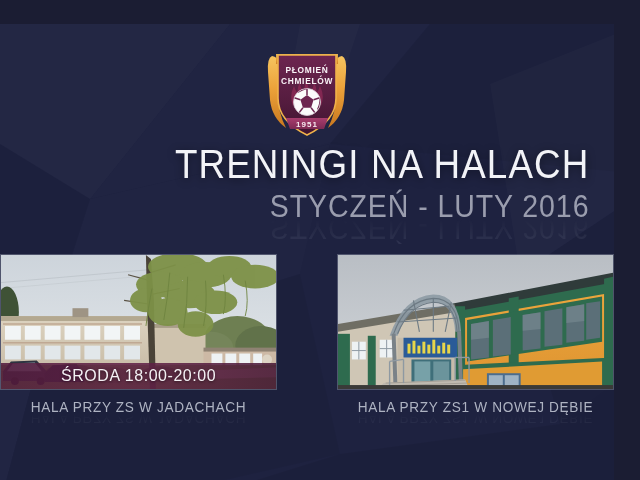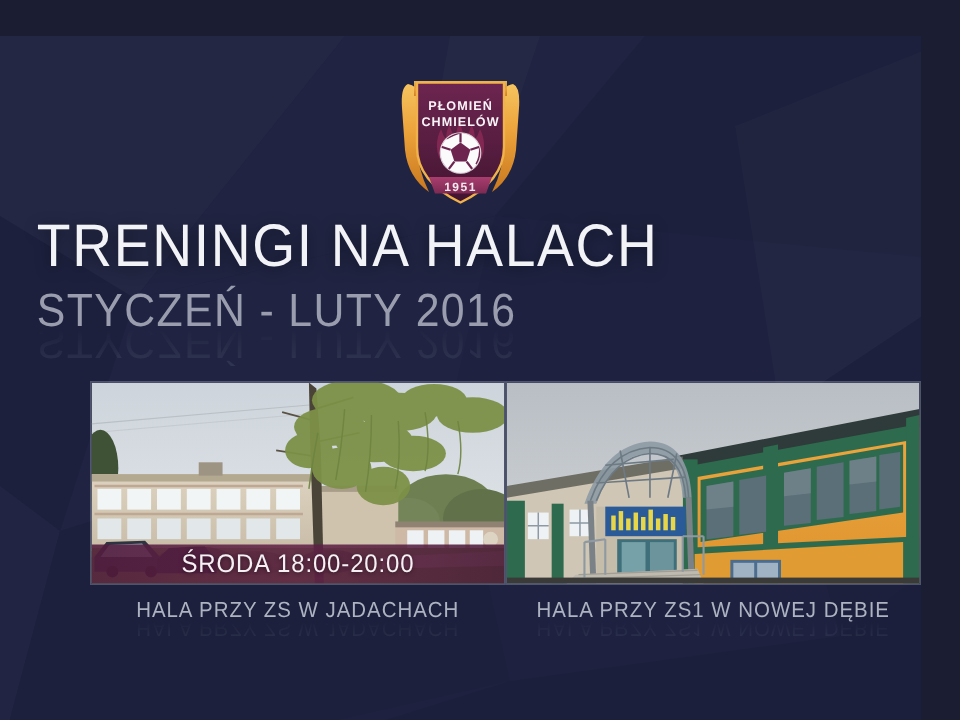--- a/index.html
+++ b/index.html
@@ -24,21 +24,21 @@
   .facets svg{display:block;width:640px;height:480px;}
 
   
   .crest{
     position:absolute;left:50%;top:18px;transform:translateX(-50%);
     width:86px;height:96px;
   }
   .crest svg{display:block;width:86px;height:96px;}
 
   
-  .titles{position:absolute;left:0;right:0;top:118px;text-align:left;}
+  .titles{position:absolute;left:0;right:0;top:118px;text-align:right;}
   .title-main{
     font-size:40px;line-height:44px;letter-spacing:1.2px;
     color:#f2f3f7;font-weight:400;
     font-family:"Liberation Sans Narrow","Liberation Sans",sans-serif;
     text-shadow:0 2px 10px rgba(0,0,0,.45);
     transform:scaleX(.92);
   }
   .title-sub{
     margin-top:4px;
     font-size:31px;line-height:34px;letter-spacing:1px;
@@ -51,21 +51,21 @@
     font-size:31px;line-height:34px;letter-spacing:1px;
     color:rgba(150,154,172,.16);
     font-family:"Liberation Sans Narrow","Liberation Sans",sans-serif;
     transform:scaleX(.92) scaleY(-1);
     -webkit-mask-image:linear-gradient(to top, rgba(0,0,0,0) 5%, rgba(0,0,0,.85) 95%);
     mask-image:linear-gradient(to top, rgba(0,0,0,0) 5%, rgba(0,0,0,.85) 95%);
     height:26px;overflow:hidden;
   }
 
   
-  .cards{position:absolute;top:230px;left:0;right:0;display:flex;justify-content:flex-end;}
+  .cards{position:absolute;top:230px;left:0;right:0;display:flex;justify-content:space-between;}
   .card{width:277px;}
   .photo{
     position:relative;width:277px;height:136px;overflow:hidden;
     border:1px solid rgba(200,205,220,.30);
     box-sizing:border-box;
   }
   .photo svg{display:block;width:100%;height:100%;}
   .timebar{
     position:absolute;left:0;right:0;bottom:0;height:26px;
     background:linear-gradient(90deg, rgba(84,28,62,.88) 0%, rgba(96,32,70,.86) 50%, rgba(74,26,56,.88) 100%);

